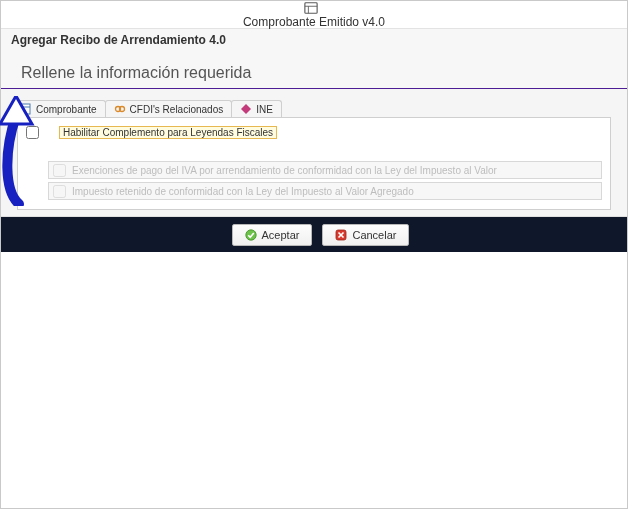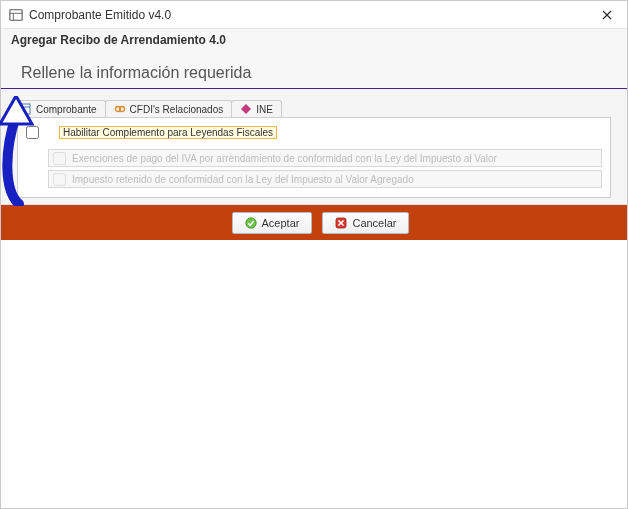--- a/index.html
+++ b/index.html
@@ -7,21 +7,21 @@
   body {
     font-family: "Segoe UI", Tahoma, sans-serif;
     font-size: 11px;
     background: #fff;
     width: 628px;
     height: 509px;
     overflow: hidden;
     color: #222;
   }
   .window { width: 628px; height: 509px; border: 1px solid #c9c9c9; background:#fff; display:flex; flex-direction:column; }
-  .titlebar { height: 28px; display:flex; align-items:center; padding:0 8px; background:#fff; border-bottom:1px solid #e3e3e3;}
+  .titlebar { height: 28px; display:flex; align-items:center; padding:0 8px; background:#fff; border-bottom:1px solid #e3e3e3;flex-direction:column;}
   .titlebar-icon { width:14px; height:14px; margin-right:6px; display:inline-flex; align-items:center; justify-content:center;}
   .titlebar-title { font-size:12px; color:#333; flex:1;}
   .titlebar-close { width:24px; height:24px; display:flex; align-items:center; justify-content:center; font-size:14px; color:#333; cursor:pointer;}
 
   .header { padding:4px 10px 6px 10px; background:#f7f7f7; border-bottom:1px solid #4c1d95;}
   .header-title { font-size:12px; font-weight:bold; color:#333;}
   .header-sub { font-size:16px; color:#555; margin-top:17px; padding-left:10px;}
 
   .tabstrip-wrap { padding:6px 8px 0 8px; background:#f5f5f5; }
   .tabstrip { display:flex; align-items:flex-end; gap:0; height:22px; padding-left:2px;}
@@ -56,21 +56,21 @@
   .groupbox { position:relative; margin-top:2px; }
   .groupbox-legend {
     position:relative;
     display:flex; align-items:center; gap:20px;
     font-size:10px;
     color:#333;
     padding:0 2px 2px 2px;
   }
   .groupbox-legend .chk { margin:0;}
   .groupbox-legend-highlight { border:1px solid #e7b84f; background:#fffce0; padding:0 3px;}
-  .rows { margin-top:8px; margin-left:24px; margin-right:2px;}
+  .rows { margin-top:20px; margin-left:24px; margin-right:2px;}
   .row {
     display:flex; align-items:center; gap:6px;
     border:1px solid #d8d8d8;
     background:#f7f7f7;
     color:#bdbdbd;
     font-size:10px;
     padding:2px 4px;
     margin-bottom:3px;
     height:18px;
   }
@@ -79,21 +79,21 @@
   .arrow-annot {
     position:absolute;
     left:-4px; top:96px;
     z-index:50;
     pointer-events:none;
   }
 
   .footer {
     height:36px;
     border-top:1px solid #e0e0e0;
-    background:#c2410c;
+    background:#0f172a;
     display:flex; align-items:center; justify-content:center; gap:10px;padding-left:13px;
   }
   .btn {
     display:flex; align-items:center; gap:5px;
     border:1px solid #b8b8b8;
     background:linear-gradient(#fdfdfd,#f0f0f0);
     padding:2px 12px;
     font-size:11px;
     color:#333;
     border-radius:2px;

